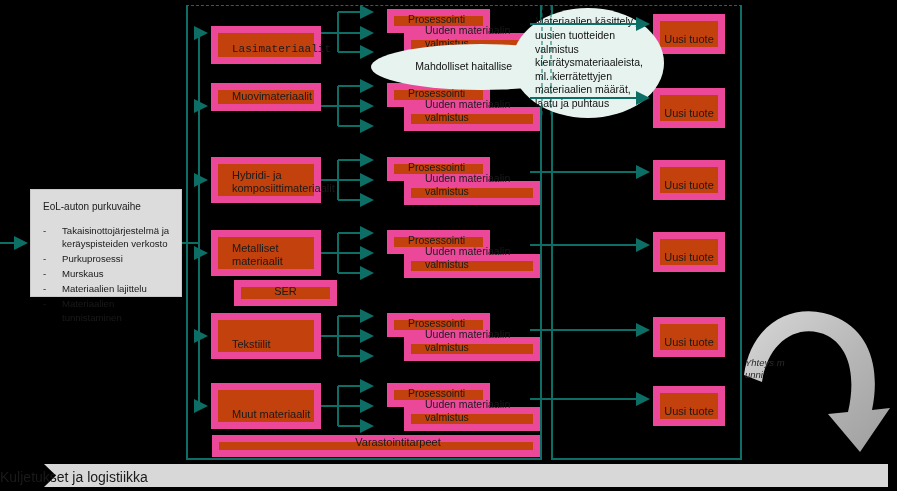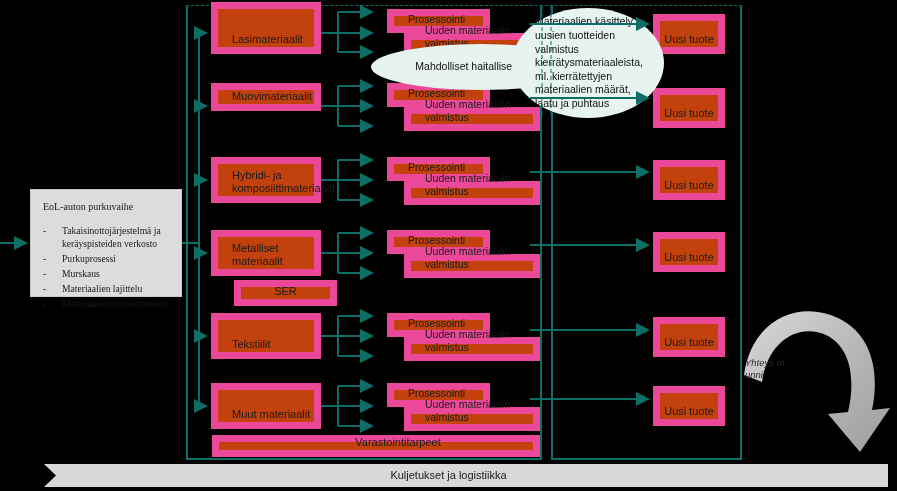--- a/index.html
+++ b/index.html
@@ -30,42 +30,42 @@
     position:absolute;background:#dcdcdc;border:1px solid #c9c9c9;box-sizing:border-box;
     color:#1a1a1a;font-size:9.6px;line-height:1.45;padding:10px 8px 8px 12px;
   }
   .eol h4{margin:0 0 9px 0;font-size:10px;font-weight:400;}
   .eol ul{margin:0;padding:0;list-style:none;}
   .eol li{display:flex;gap:14px;margin-bottom:1px;}
   .eol li .d{width:5px;flex:none;}
   .eol li .t{flex:1;}
   svg.ov{position:absolute;left:0;top:0;width:897px;height:491px;pointer-events:none;}
   .bandtxt{
-    position:absolute;font-size:11px;color:#1a1a1a;
-    width:100%;text-align:center;
+    position:absolute;font-size:14px;color:#1a1a1a;
+    width:100%;text-align:left;
   }
   .curvetxt{
     position:absolute;font-size:9.5px;color:#2a2a2a;line-height:1.3;font-style:italic;
   }
 </style>
 </head>
 <body>
 
 <div id="stage">
 
   <div class="dashline" style="left:186px;top:5px;width:556px;"></div>
   <div class="tealline" style="left:186px;top:5px;width:2px;height:455px;"></div>
   <div class="tealline" style="left:186px;top:458px;width:356px;height:2px;"></div>
   <div class="tealline" style="left:540px;top:5px;width:2px;height:455px;"></div>
 
   <div class="tealline" style="left:551px;top:5px;width:2px;height:455px;"></div>
   <div class="tealline" style="left:551px;top:458px;width:191px;height:2px;"></div>
   <div class="tealline" style="left:740px;top:5px;width:2px;height:455px;"></div>
 
-  <div class="eol" style="left:30px;top:189px;width:152px;height:108px;font-family:Liberation Serif, serif;">
+  <div class="eol" style="left:30px;top:189px;width:152px;height:108px;">
     <h4>EoL-auton purkuvaihe</h4>
     <ul>
       <li>
           <span class="d">-</span>
           <span class="t">Takaisinottojärjestelmä ja keräyspisteiden verkosto</span>
         </li>
       <li>
           <span class="d">-</span>
           <span class="t">Purkuprosessi</span>
         </li>
@@ -77,21 +77,21 @@
           <span class="d">-</span>
           <span class="t">Materiaalien lajittelu</span>
         </li>
       <li>
           <span class="d">-</span>
           <span class="t">Materiaalien tunnistaminen</span>
         </li>
     </ul>
   </div>
 
-  <div class="box mat" style="left:211px;top:2px;width:110px;height:52px;">
+  <div class="box mat" style="left:211px;top:26px;width:110px;height:38px;font-family:Liberation Mono, monospace;">
     <span>Lasimateriaalit</span>
     </div>
   <div class="box mat" style="left:211px;top:83px;width:110px;height:28px;">
     <span>Muovimateriaalit</span>
     </div>
   <div class="box mat" style="left:211px;top:230px;width:110px;height:46px;">
     <span>Metalliset materiaalit</span>
     </div>
   <div class="box mat" style="left:211px;top:157px;width:110px;height:46px;">
     <span>Hybridi- ja komposiittimateriaalit</span>

